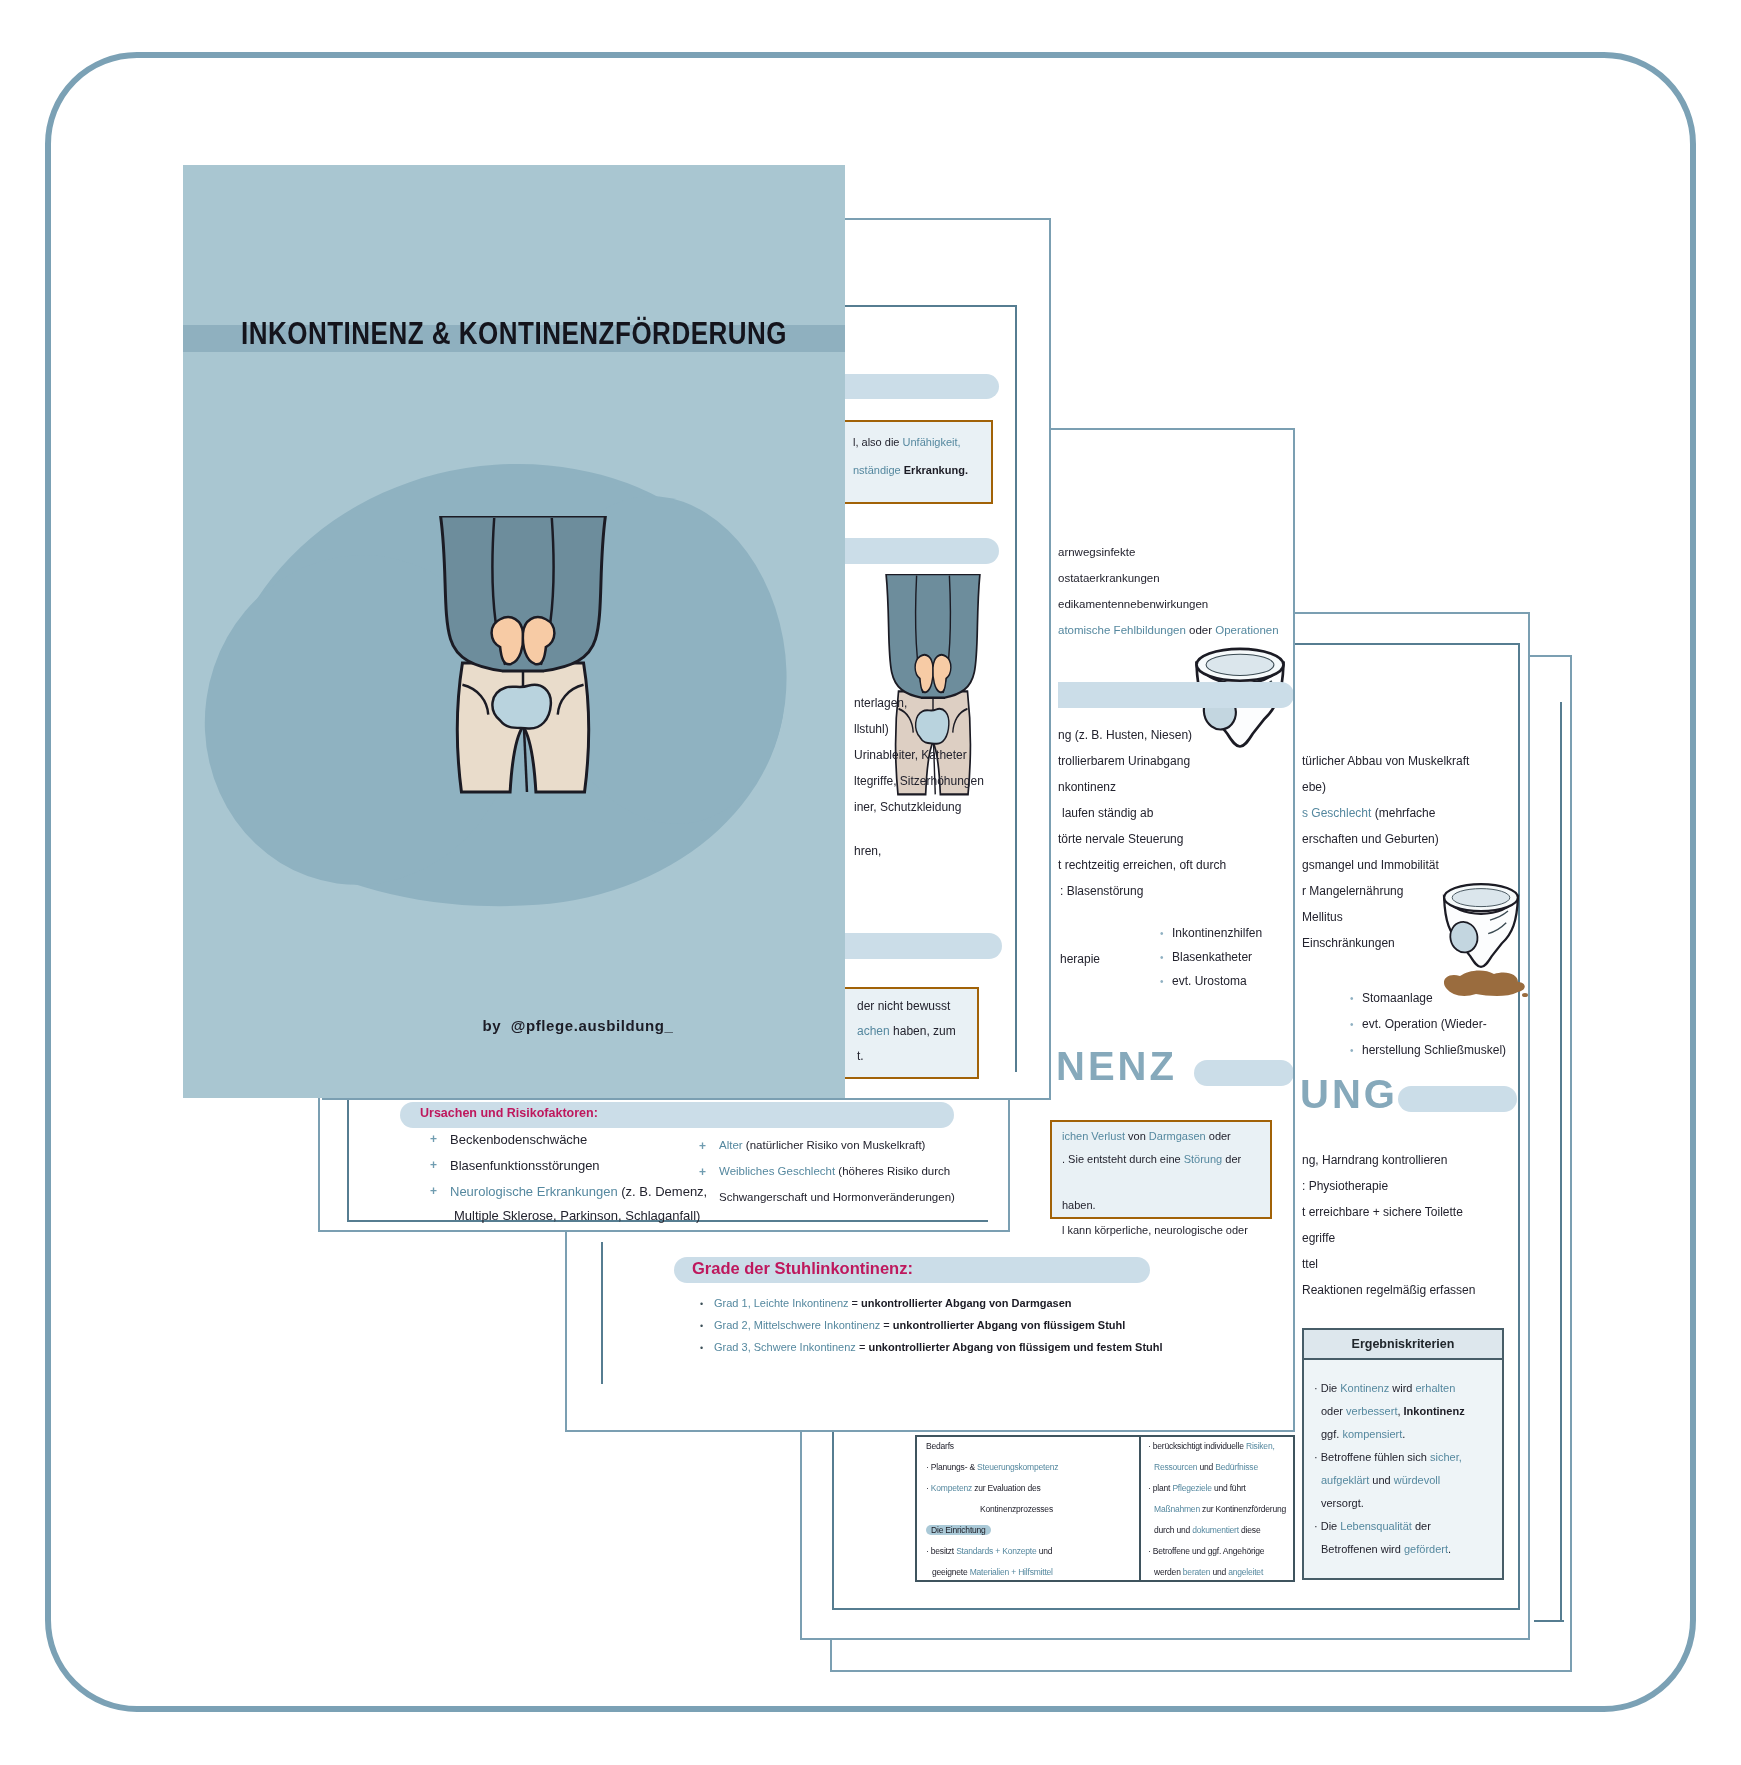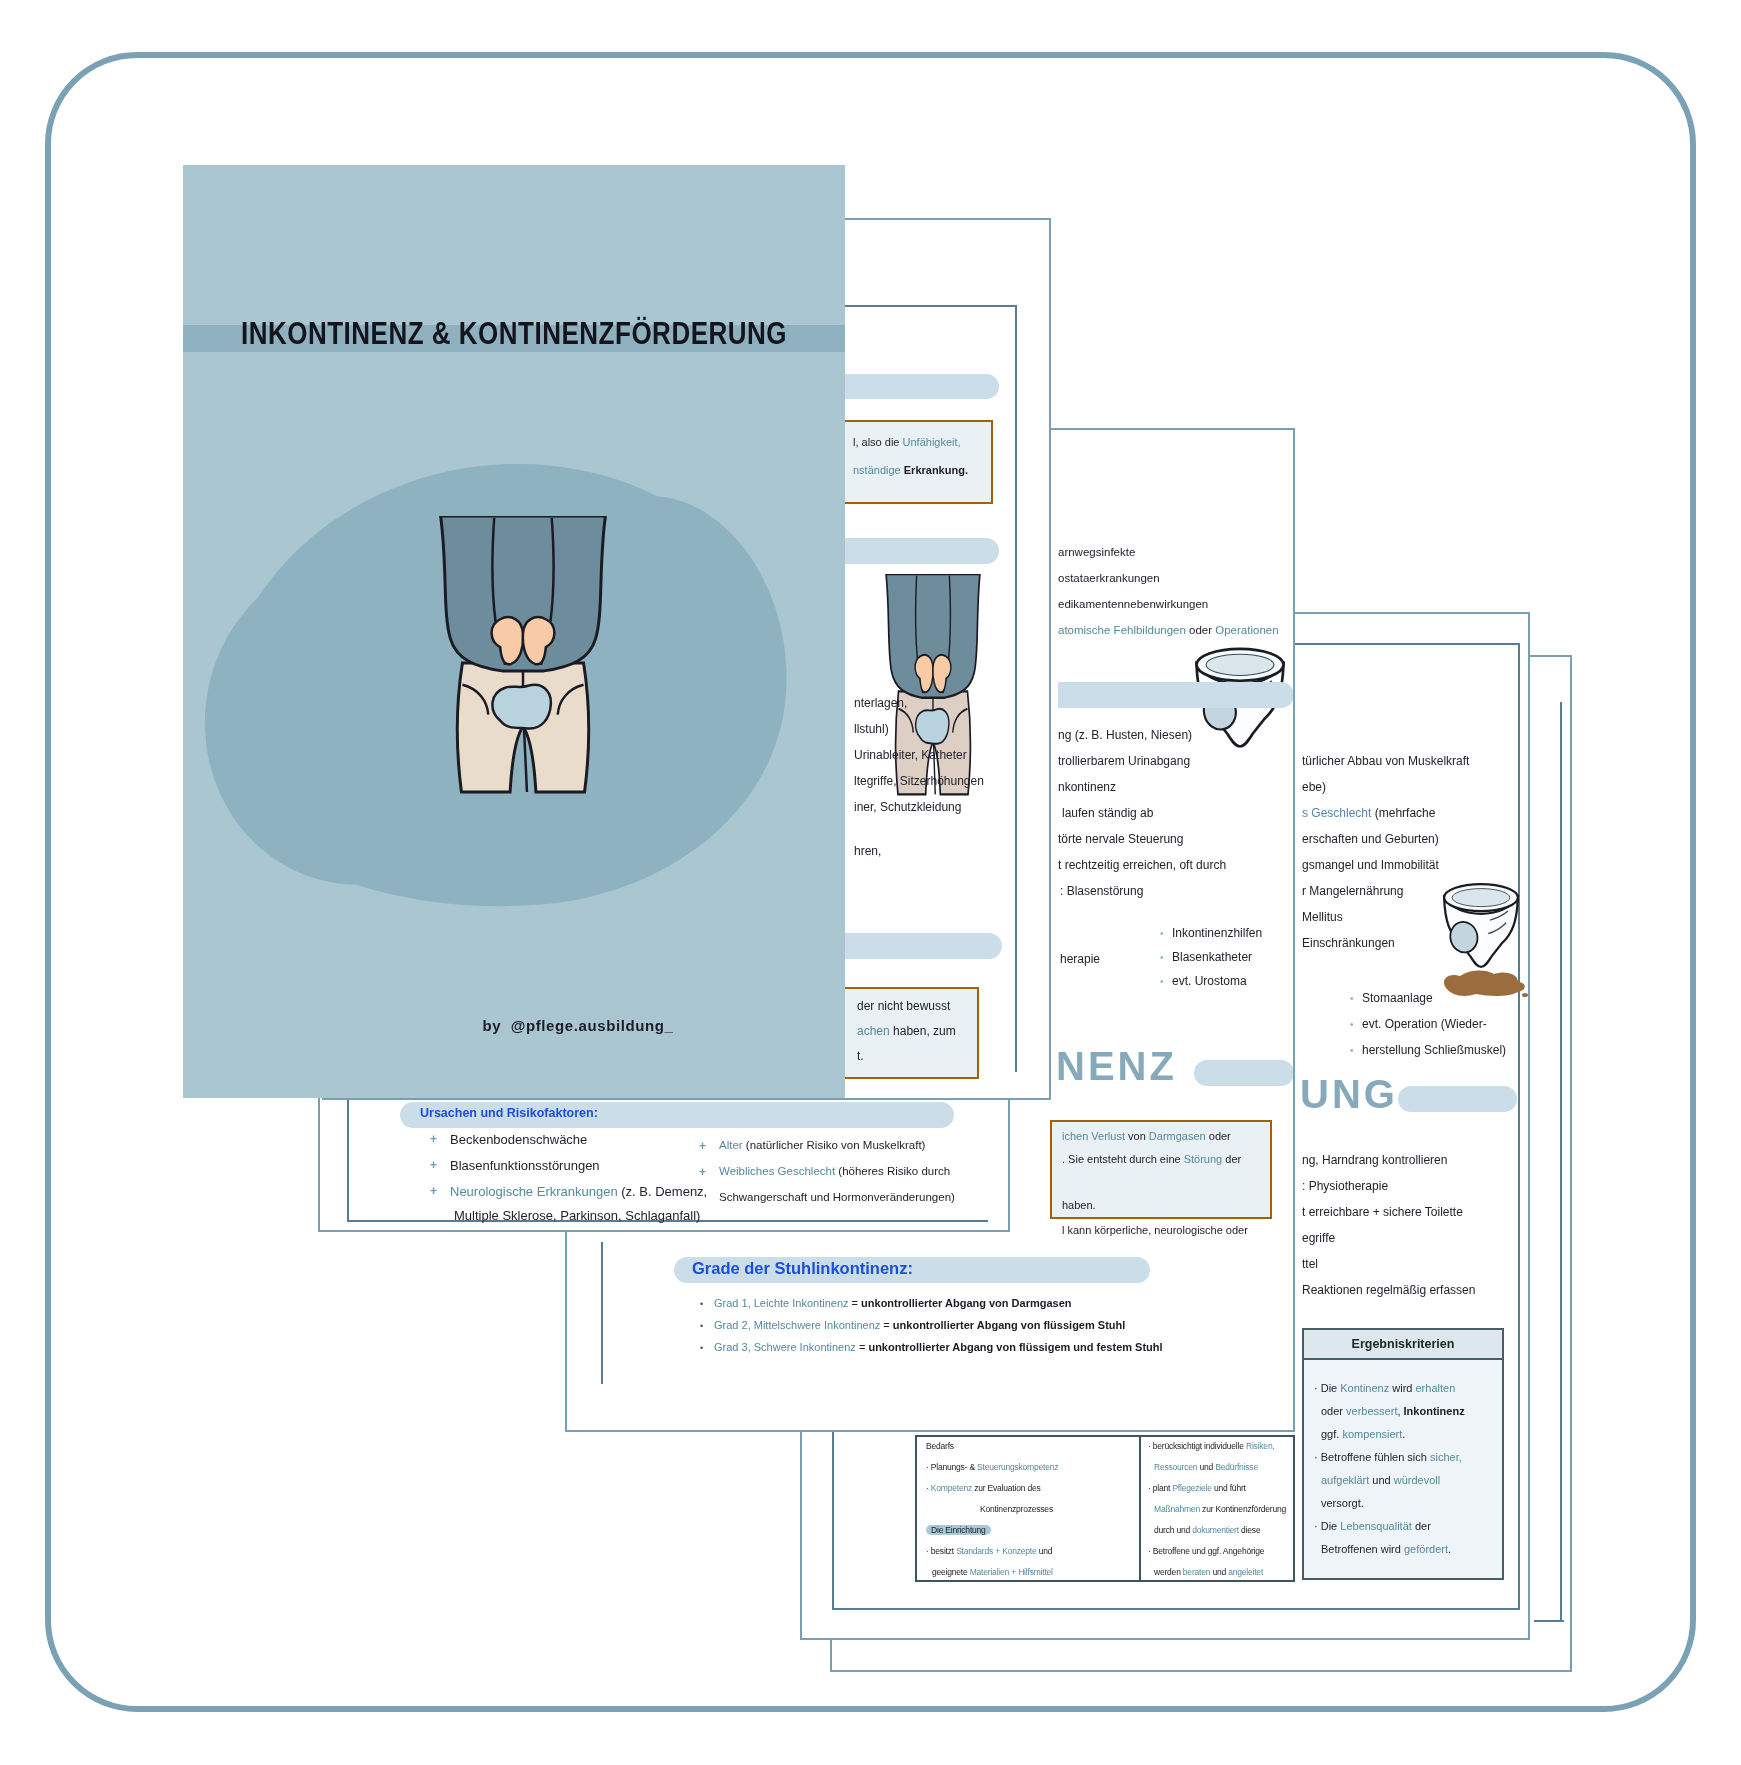--- a/index.html
+++ b/index.html
@@ -16,21 +16,21 @@
   .blob{position:absolute;background:#8fb2c1;}
   .credit{position:absolute;left:0;top:852px;width:790px;text-align:center;font-size:15px;font-weight:600;
           letter-spacing:0.6px;color:#1c1c26;}
   .frag{position:absolute;white-space:nowrap;line-height:1.2;color:#23232e;}
   .c-d{color:#23232e;}
   .c-t{color:#55889f;}
   .c-b{color:#1b1b24;font-weight:700;}
   .c-chip{background:#aac9d7;border-radius:7px;padding:0 5px;color:#1b1b24;}
   .pill{position:absolute;background:#cbdde8;border-radius:13px;}
   .pill.cutl{border-top-left-radius:0;border-bottom-left-radius:0;}
-  .pill-label{position:absolute;color:#1d4ed8;font-weight:600;white-space:nowrap;}
+  .pill-label{position:absolute;color:#be185d;font-weight:600;white-space:nowrap;}
   .defbox{position:absolute;background:#e9f1f5;border:2px solid #a16207;box-sizing:border-box;}
   .seg{position:absolute;background:#567d91;}
   .bighead{position:absolute;font-size:40px;font-weight:700;letter-spacing:3px;color:#86a9bb;white-space:nowrap;}
   .marker{position:absolute;font-weight:700;color:#6f9cb0;}
   .dot{position:absolute;color:#8fb0c2;}
   .dotd{position:absolute;color:#3c4f58;}
   .resbox{position:absolute;border:2px solid #475d68;background:#eef4f7;box-sizing:border-box;}
   .reshead{position:absolute;left:0;top:0;width:100%;height:30px;background:#dde7ed;border-bottom:2px solid #475d68;
            box-sizing:border-box;text-align:center;font-size:12.5px;font-weight:600;color:#20262b;line-height:28px;}
   .ctable{position:absolute;border:2px solid #3f545e;background:#ffffff;box-sizing:border-box;}

